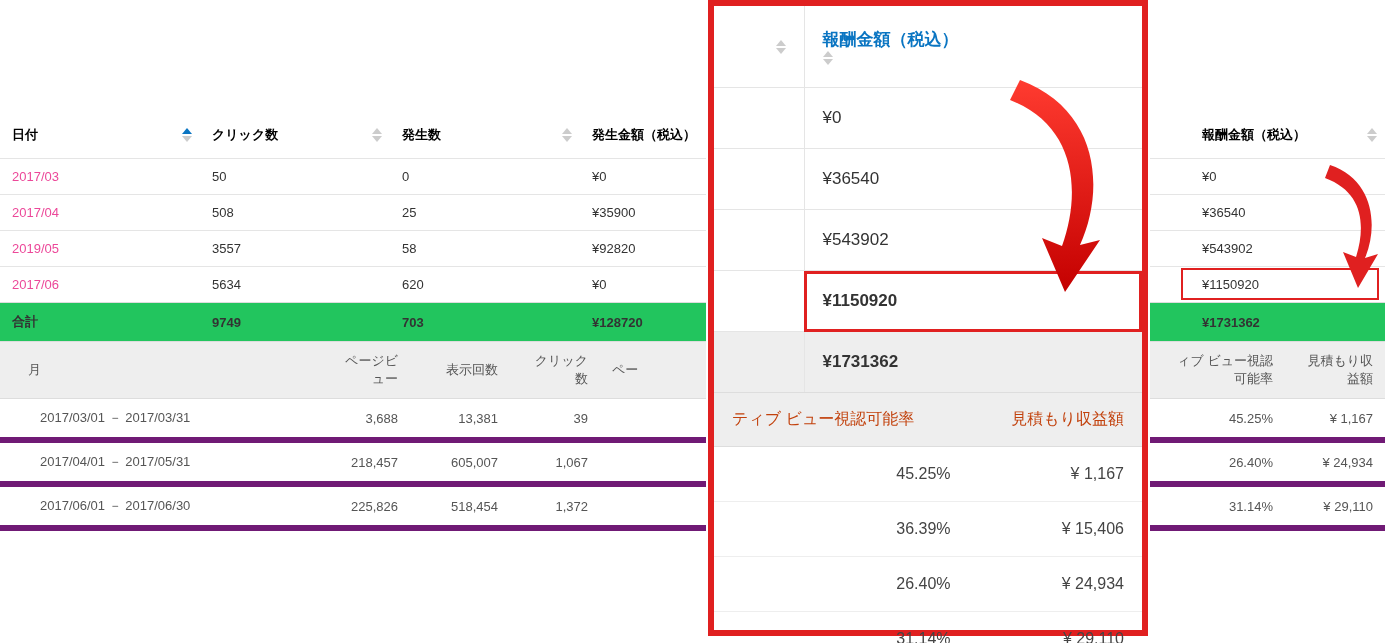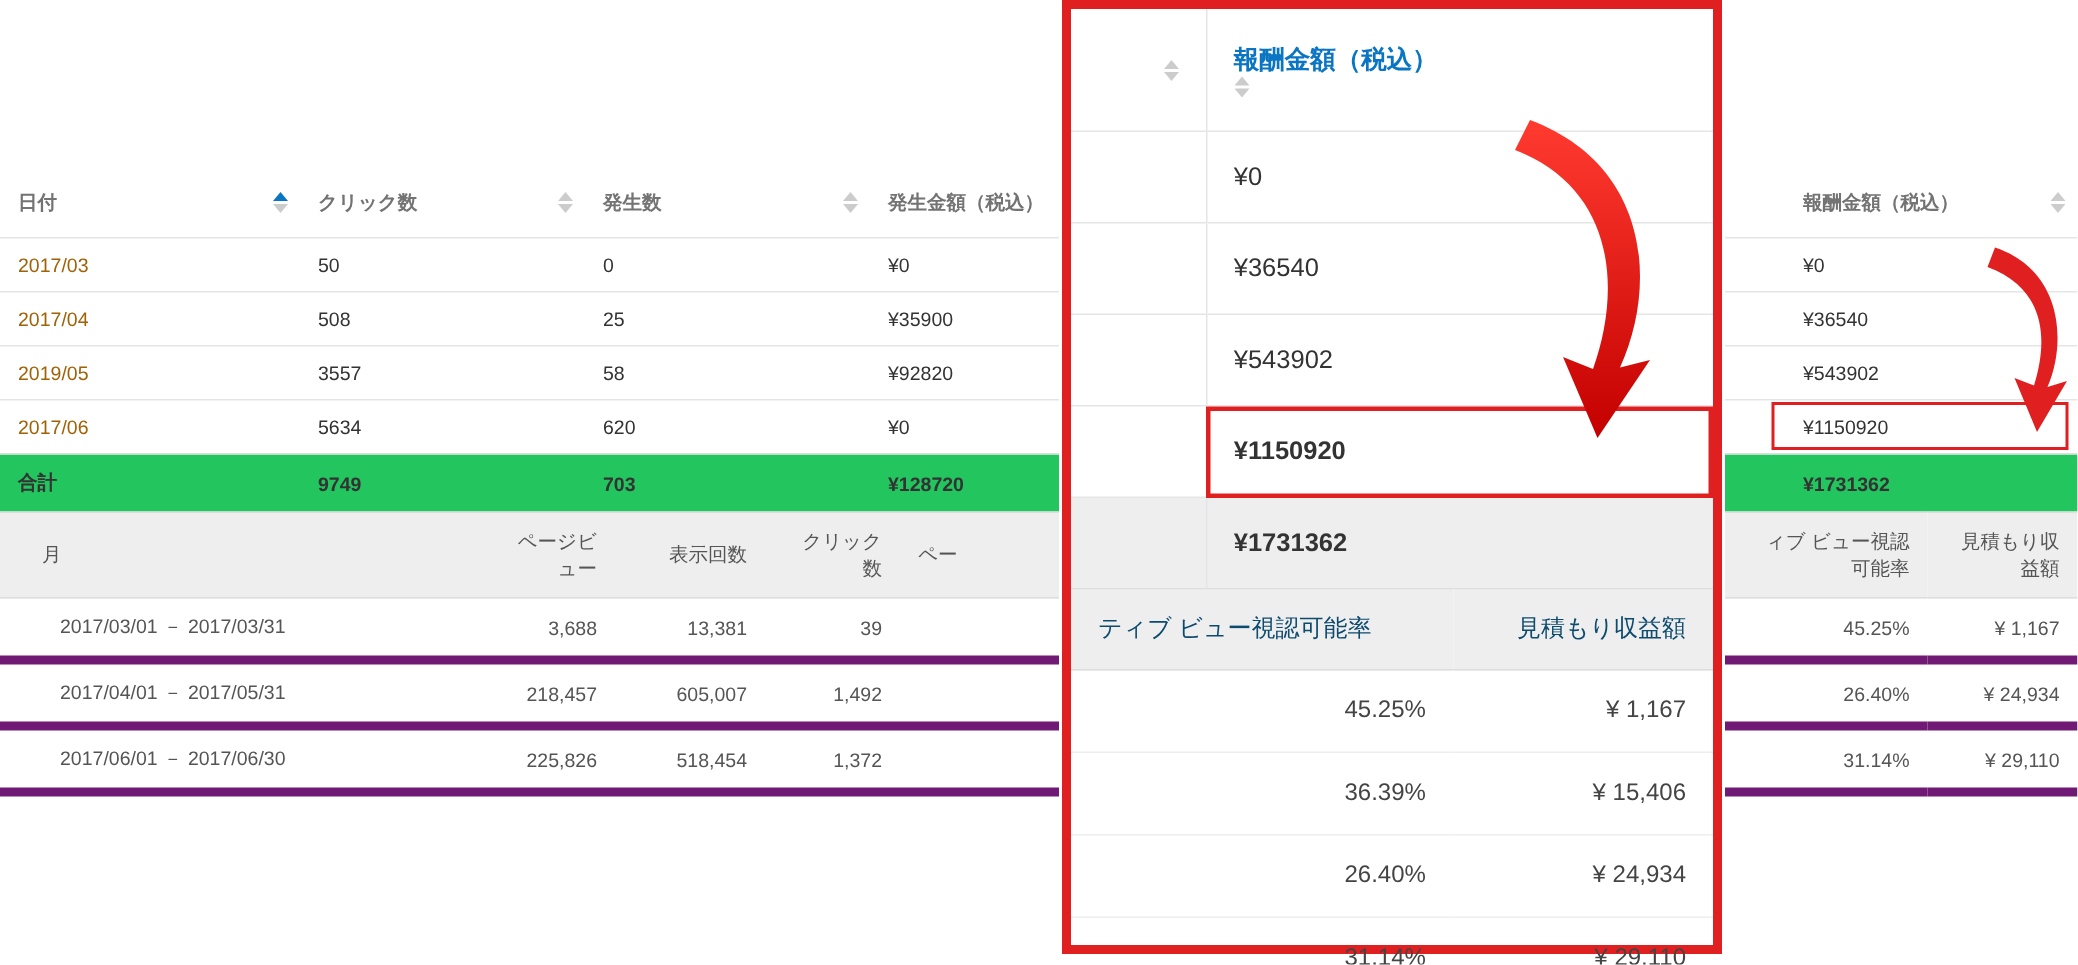--- a/index.html
+++ b/index.html
@@ -27,42 +27,42 @@
     border-collapse: collapse;
     width: 100%;
   }
   table.report th, table.report td {
     text-align: left;
     padding: 10px 12px;
     border-top: 1px solid #e5e5e5;
     font-weight: normal;
   }
   table.report thead th {
-    color: #737373;
+    color: #000000;
     font-weight: bold;
     padding-top: 14px;
     padding-bottom: 14px;
     border-top: none;
     border-bottom: 1px solid #e5e5e5;
     position: relative;
   }
   table.report thead th .sort {
     position: absolute;
     right: 8px;
     top: 50%;
     transform: translateY(-50%);
     display: inline-block;
     line-height: 0;
   }
   .sort svg { display:block; }
   .sort .up   { fill:#ccc; }
   .sort .down { fill:#ccc; }
   .sort.active .up { fill:#0a75c2; }
 
-  table.report tbody td.link { color:#a16207; }
+  table.report tbody td.link { color:#ec4899; }
   table.report tfoot td {
     background:#22c55e;
     font-weight:bold;
     border-top:1px solid #ddd;
   }
 
   
   .col-date   { width:200px; }
   .col-clicks { width:190px; }
   .col-occ    { width:190px; }
@@ -142,21 +142,21 @@
     font-weight:bold;
   }
 
   .inset table.bottom{
     width:100%;
     border-collapse:collapse;
     font-size:16px;
   }
   .inset table.bottom thead th{
     background:#eee;
-    color:#0c4a6e;
+    color:#c2410c;
     padding:16px 18px;
     border-top:1px solid #ddd;
     border-bottom:1px solid #ddd;
     text-align:right;
     font-weight:normal;
   }
   .inset table.bottom thead th:first-child{text-align:left;}
   .inset table.bottom tbody td{
     padding:18px 18px;
     border-bottom:1px solid #eee;
@@ -313,21 +313,21 @@
         <td>13,381</td>
         <td>39</td>
         <td></td>
         <td>45.25%</td>
         <td>¥ 1,167</td>
       </tr>
       <tr>
         <td>2017/04/01 － 2017/05/31</td>
         <td>218,457</td>
         <td>605,007</td>
-        <td>1,492</td>
+        <td>1,067</td>
         <td></td>
         <td>26.40%</td>
         <td>¥ 24,934</td>
       </tr>
       <tr>
         <td>2017/06/01 － 2017/06/30</td>
         <td>225,826</td>
         <td>518,454</td>
         <td>1,372</td>
         <td></td>

